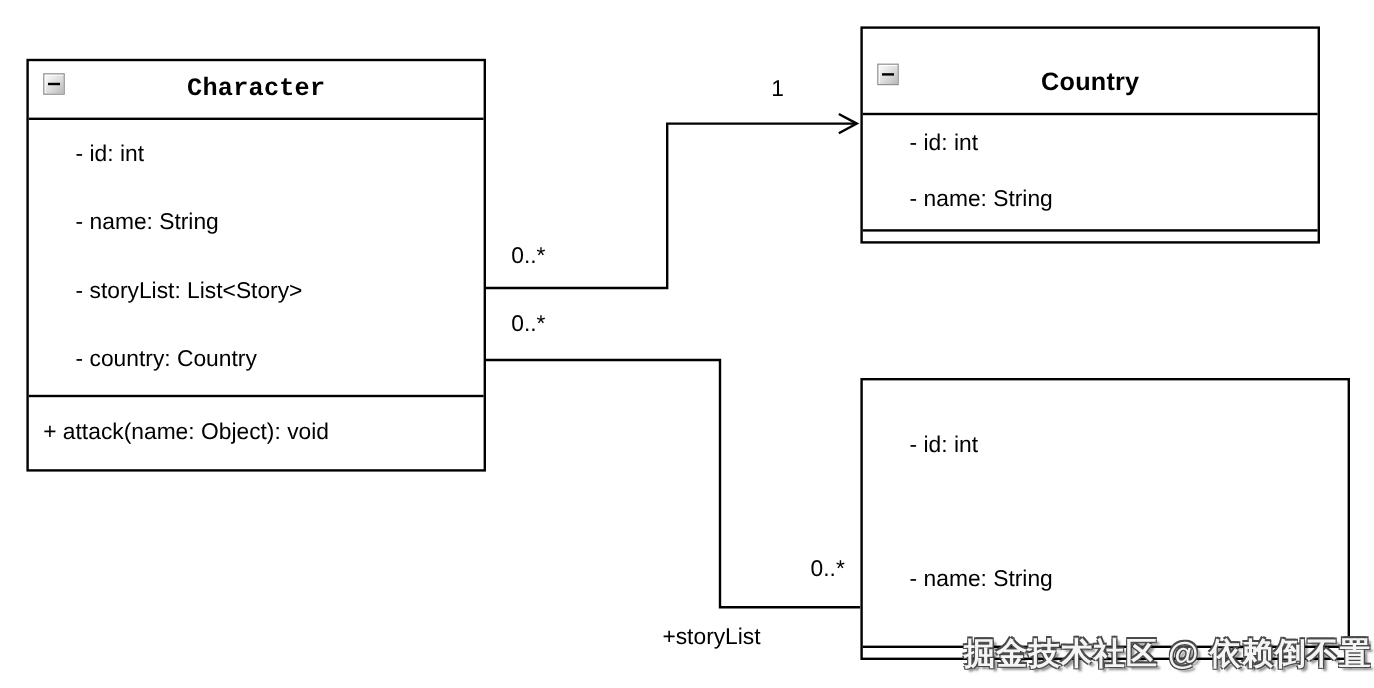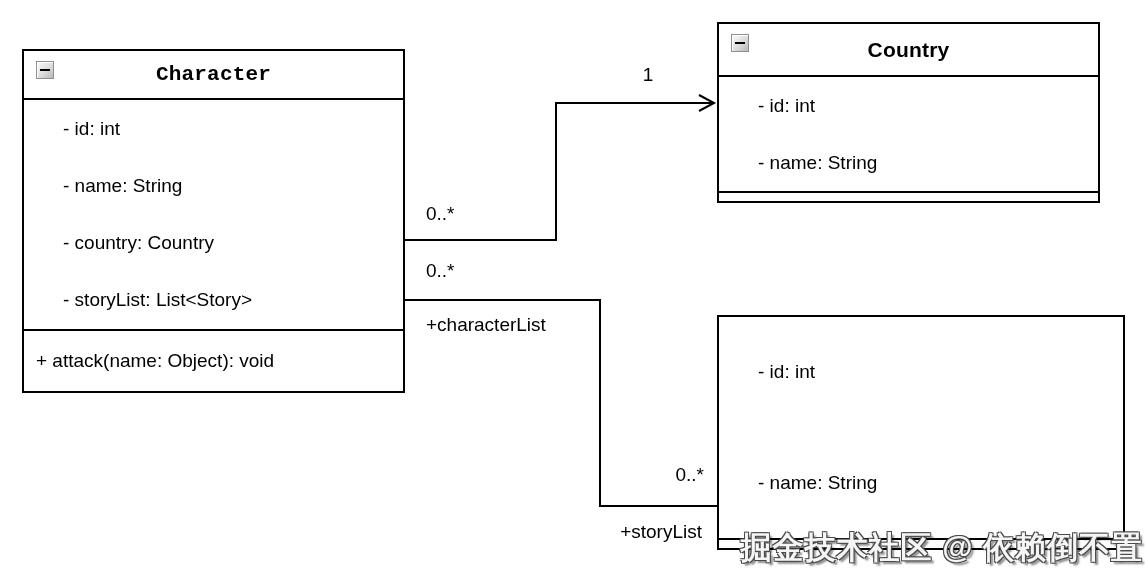--- a/index.html
+++ b/index.html
@@ -75,21 +75,21 @@
     text-align: center;
   }
   .uml-methods.empty { height: 10px; padding: 0; }
 
   
   #box-character { left: 22px;  top: 49px;  width: 383px; height: 344px; }
   #box-character .uml-header  { height: 49px; font-family: Liberation Mono, monospace; }
   #box-character .uml-methods { height: 62px; }
 
   #box-country   { left: 717px; top: 22px;  width: 383px; height: 181px; }
-  #box-country .uml-header    { height: 53px; }
+  #box-country .uml-header    { height: 53px; margin-top: 19px; }
 
   #box-story     { left: 717px; top: 315px; width: 408px; height: 235px; }
   #box-story .uml-header      { height: 54px; }
 
   
   svg.edges {
     position: absolute;
     left: 0; top: 0;
     width: 1145px; height: 573px;
     pointer-events: none;
@@ -101,28 +101,28 @@
     position: absolute;
     font-size: 19px;
     white-space: nowrap;
   }
   #lbl-a1-src-mult { left: 426px; top: 203px; }
   #lbl-a1-tgt-mult { left: 598px; top: 64px;  width: 100px; text-align: center; }
   #lbl-a1-tgt-role { left: 554px; top: 120px; width: 150px; text-align: right; }
   #lbl-a2-src-mult { left: 426px; top: 260px; }
   #lbl-a2-src-role { left: 426px; top: 314px; }
   #lbl-a2-tgt-mult { left: 604px; top: 464px; width: 100px; text-align: right; }
-  #lbl-a2-tgt-role { left: 552px; top: 521px; width: 150px; text-align: right; }
+  #lbl-a2-tgt-role { left: 552px; top: 521px; width: 150px; text-align: left; }
 
   
   .watermark {
     position: absolute;
     right: 2px;
     top: 527px;
-    font-size: 31px;
+    font-size: 26px;
     font-weight: bold;
     letter-spacing: 1px;
     color: #f5f5f5;
     text-shadow:
       -1px -1px 0 #4a4a4a,
        1px -1px 0 #4a4a4a,
       -1px  1px 0 #4a4a4a,
        1px  1px 0 #4a4a4a,
        3px  3px 2px rgba(0,0,0,0.45);
     z-index: 10;
@@ -145,22 +145,22 @@
   <div class="uml-class" id="box-character">
     <div class="uml-header">
       <span class="collapse-btn">
         <span class="minus-glyph"></span>
       </span>
       <span class="uml-title">Character</span>
     </div>
     <div class="uml-attrs">
       <div class="uml-row">- id: int</div>
       <div class="uml-row">- name: String</div>
+      <div class="uml-row">- storyList: List&lt;Story&gt;</div>
       <div class="uml-row">- country: Country</div>
-      <div class="uml-row">- storyList: List&lt;Story&gt;</div>
     </div>
     <div class="uml-methods">
       <div class="uml-row">+ attack(name: Object): void</div>
     </div>
   </div>
 
   <div class="uml-class" id="box-country">
     <div class="uml-header">
       <span class="collapse-btn">
         <span class="minus-glyph"></span>
@@ -179,19 +179,18 @@
       <div class="uml-row">- id: int</div>
       <div class="uml-row">- name: String</div>
     </div>
     <div class="uml-methods empty"></div>
   </div>
 
   <div class="edge-label" id="lbl-a1-src-mult">0..*</div>
   <div class="edge-label" id="lbl-a1-tgt-mult">1</div>
 
   <div class="edge-label" id="lbl-a2-src-mult">0..*</div>
-  <div class="edge-label" id="lbl-a2-src-role">+characterList</div>
   <div class="edge-label" id="lbl-a2-tgt-mult">0..*</div>
   <div class="edge-label" id="lbl-a2-tgt-role">+storyList</div>
 
   <div class="watermark">掘金技术社区 @ 依赖倒不置</div>
 
 </div>
 
 </body></html>

